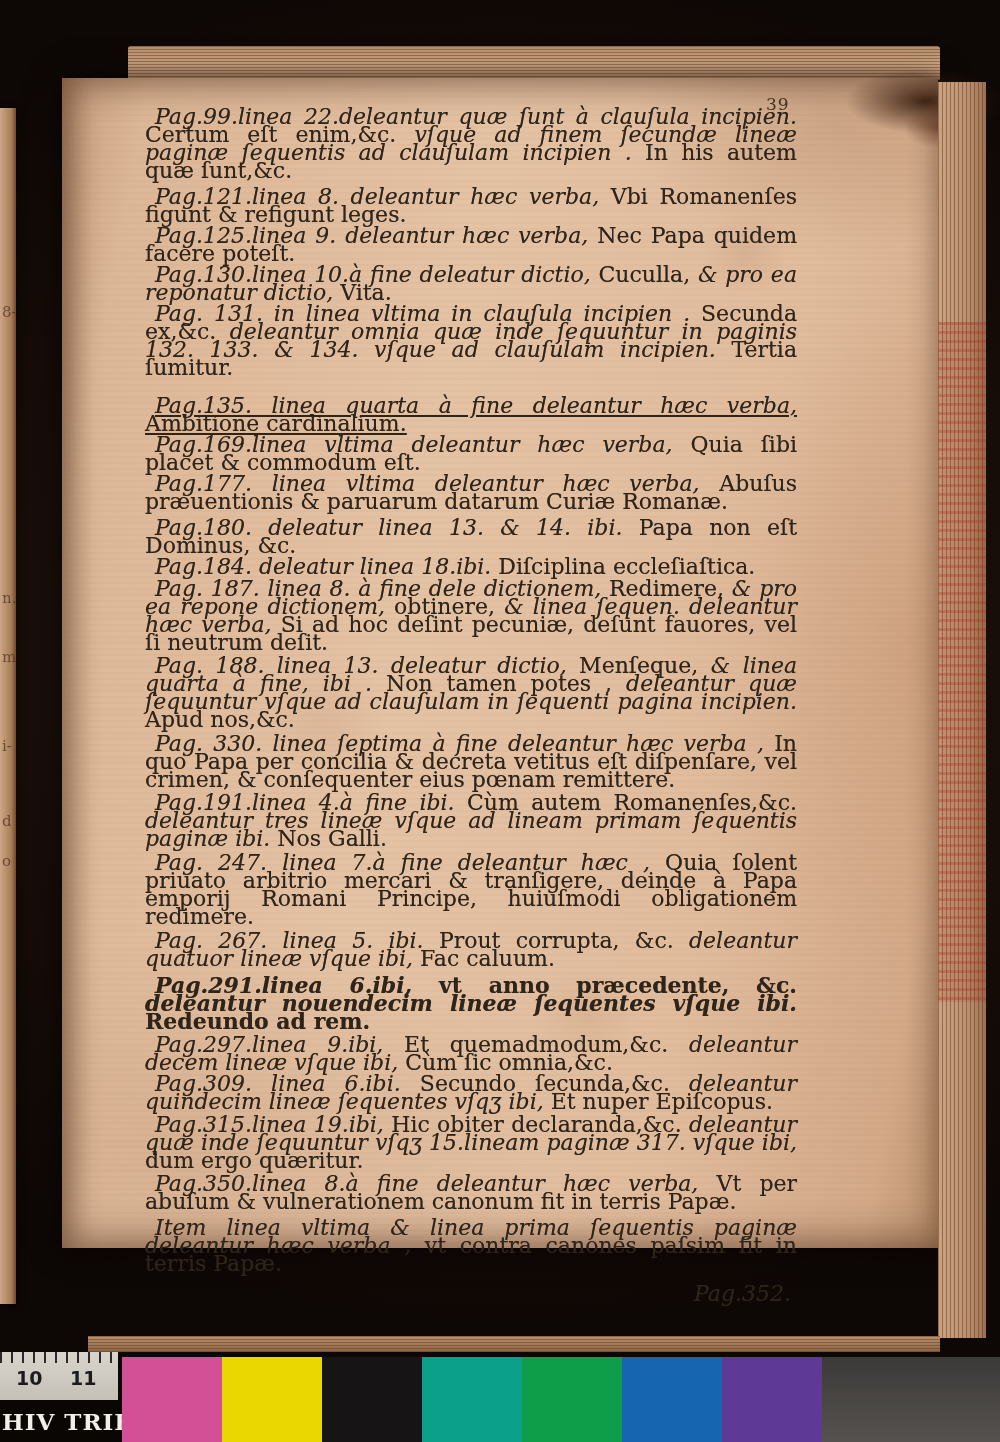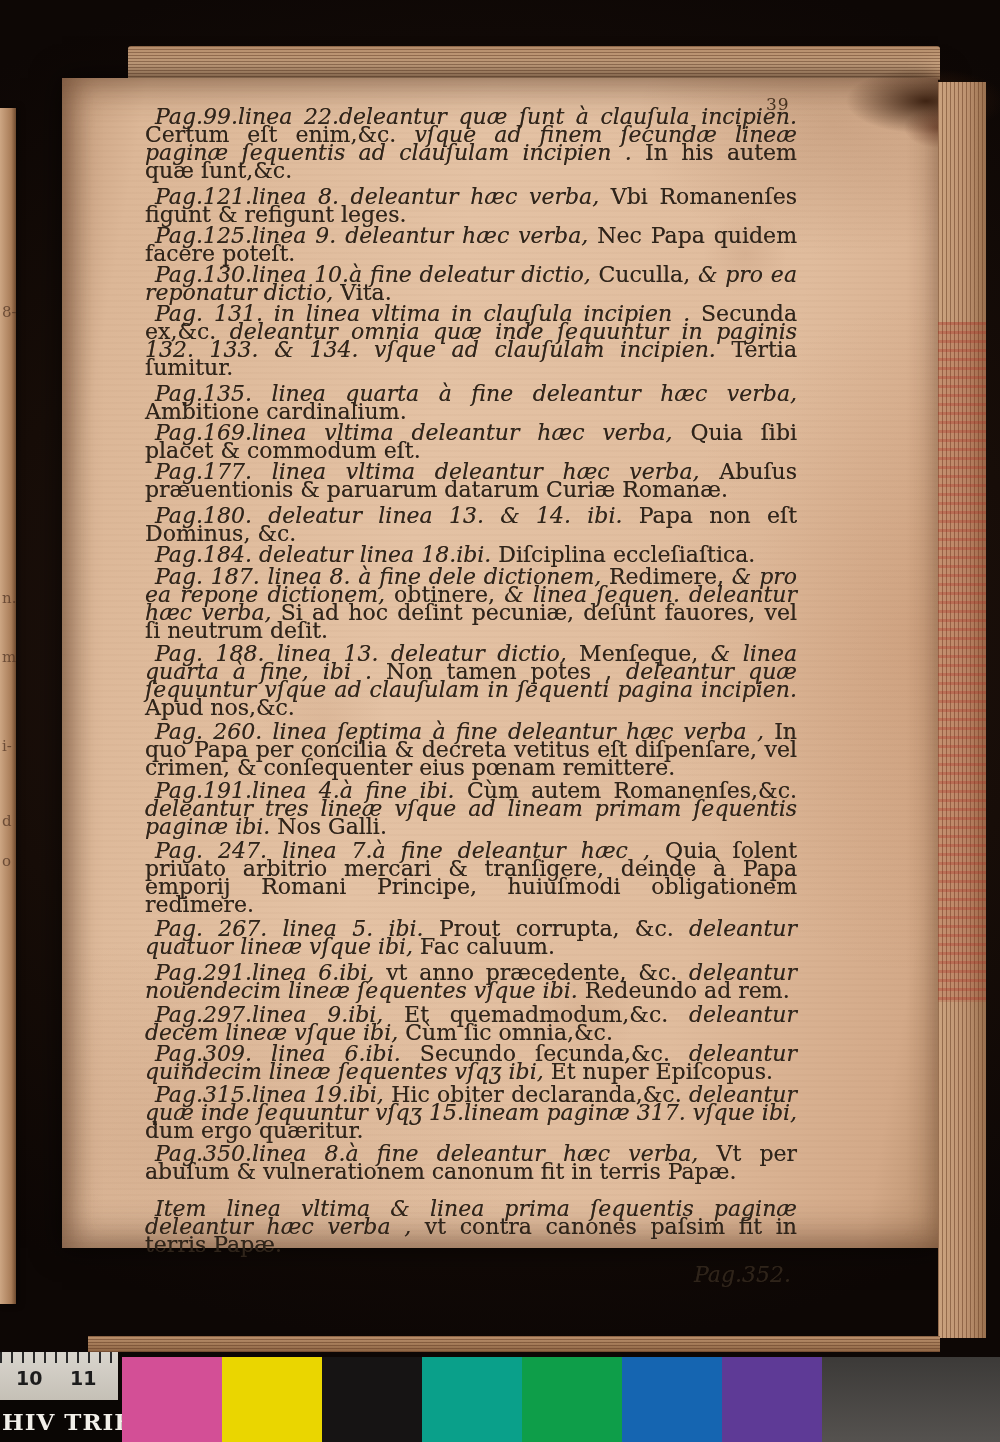--- a/index.html
+++ b/index.html
@@ -124,37 +124,37 @@
   <div class="stain-a"></div>
   <div class="stain-b"></div>
   <div class="pagenum">39</div>
   <div class="text">
 
   <p class="entry"><span class="it">Pag.99.linea 22.deleantur quæ ſunt à clauſula incipien. </span><span class="ro">Certum eſt enim,&amp;c. </span><span class="it">vſque ad finem ſecundæ lineæ paginæ ſequentis ad clauſulam incipien . </span><span class="ro">In his autem quæ ſunt,&amp;c.</span></p>
       <p class="entry" style="margin-top: 8px;"><span class="it">Pag.121.linea 8. deleantur hæc verba, </span><span class="ro">Vbi Romanenſes figunt &amp; refigunt leges.</span></p>
       <p class="entry"><span class="it">Pag.125.linea 9. deleantur hæc verba, </span><span class="ro">Nec Papa quidem facere poteſt.</span></p>
       <p class="entry"><span class="it">Pag.130.linea 10.à fine deleatur dictio, </span><span class="ro">Cuculla, </span><span class="it">&amp; pro ea reponatur dictio, </span><span class="ro">Vita.</span></p>
       <p class="entry" style="margin-top: 2px;"><span class="it">Pag. 131. in linea vltima in clauſula incipien . </span><span class="ro">Secunda ex,&amp;c. </span><span class="it">deleantur omnia quæ inde ſequuntur in paginis 132. 133. &amp; 134. vſque ad clauſulam incipien. </span><span class="ro">Tertia ſumitur.</span></p>
-      <p class="entry" style="margin-top: 8px;"><span class="it">Pag.135. linea quarta à fine deleantur hæc verba, </span><span class="ro">Ambitione cardinalium.</span></p>
+      <p class="entry" style="margin-top: 20px; text-decoration: underline;"><span class="it">Pag.135. linea quarta à fine deleantur hæc verba, </span><span class="ro">Ambitione cardinalium.</span></p>
       <p class="entry" style="margin-top: 2px;"><span class="it">Pag.169.linea vltima deleantur hæc verba, </span><span class="ro">Quia ſibi placet &amp; commodum eſt.</span></p>
       <p class="entry" style="margin-top: 2px;"><span class="it">Pag.177. linea vltima deleantur hæc verba, </span><span class="ro">Abuſus præuentionis &amp; paruarum datarum Curiæ Romanæ.</span></p>
       <p class="entry" style="margin-top: 8px;"><span class="it">Pag.180. deleatur linea 13. &amp; 14. ibi. </span><span class="ro">Papa non eſt Dominus, &amp;c.</span></p>
       <p class="entry" style="margin-top: 2px;"><span class="it">Pag.184. deleatur linea 18.ibi. </span><span class="ro">Diſciplina eccleſiaſtica.</span></p>
       <p class="entry" style="margin-top: 4px;"><span class="it">Pag. 187. linea 8. à fine dele dictionem, </span><span class="ro">Redimere, </span><span class="it">&amp; pro ea repone dictionem, </span><span class="ro">obtinere, </span><span class="it">&amp; linea ſequen. deleantur hæc verba, </span><span class="ro">Si ad hoc deſint pecuniæ, deſunt fauores, vel ſi neutrum deſit.</span></p>
       <p class="entry" style="margin-top: 5px;"><span class="it">Pag. 188. linea 13. deleatur dictio, </span><span class="ro">Menſeque, </span><span class="it">&amp; linea quarta à fine, ibi . </span><span class="ro">Non tamen potes , </span><span class="it">deleantur quæ ſequuntur vſque ad clauſulam in ſequenti pagina incipien. </span><span class="ro">Apud nos,&amp;c.</span></p>
-      <p class="entry" style="margin-top: 6px;"><span class="it">Pag. 260. linea ſeptima à fine deleantur hæc verba , </span><span class="ro">In quo Papa per concilia &amp; decreta vetitus eſt diſpenſare, vel crimen, &amp; conſequenter eius pœnam remittere.</span></p>
+      <p class="entry" style="margin-top: 6px;"><span class="it">Pag. 330. linea ſeptima à fine deleantur hæc verba , </span><span class="ro">In quo Papa per concilia &amp; decreta vetitus eſt diſpenſare, vel crimen, &amp; conſequenter eius pœnam remittere.</span></p>
       <p class="entry" style="margin-top: 5px;"><span class="it">Pag.191.linea 4.à fine ibi. </span><span class="ro">Cùm autem Romanenſes,&amp;c. </span><span class="it">deleantur tres lineæ vſque ad lineam primam ſequentis paginæ ibi. </span><span class="ro">Nos Galli.</span></p>
       <p class="entry" style="margin-top: 6px;"><span class="it">Pag. 247. linea 7.à fine deleantur hæc , </span><span class="ro">Quia ſolent priuato arbitrio mercari &amp; tranſigere, deinde à Papa emporij Romani Principe, huiuſmodi obligationem redimere.</span></p>
       <p class="entry" style="margin-top: 6px;"><span class="it">Pag. 267. linea 5. ibi. </span><span class="ro">Prout corrupta, &amp;c. </span><span class="it">deleantur quatuor lineæ vſque ibi, </span><span class="ro">Fac caluum.</span></p>
-      <p class="entry" style="margin-top: 8px;"><span class="it">Pag.291.linea 6.ibi, </span><span class="ro">vt anno præcedente, &amp;c. </span><span class="it">deleantur nouendecim lineæ ſequentes vſque ibi. </span><span class="ro">Redeundo ad rem.</span></p>
+      <p class="entry" style="margin-top: 8px; font-weight: bold;"><span class="it">Pag.291.linea 6.ibi, </span><span class="ro">vt anno præcedente, &amp;c. </span><span class="it">deleantur nouendecim lineæ ſequentes vſque ibi. </span><span class="ro">Redeundo ad rem.</span></p>
       <p class="entry" style="margin-top: 6px;"><span class="it">Pag.297.linea 9.ibi, </span><span class="ro">Et quemadmodum,&amp;c. </span><span class="it">deleantur decem lineæ vſque ibi, </span><span class="ro">Cùm ſic omnia,&amp;c.</span></p>
       <p class="entry" style="margin-top: 3px;"><span class="it">Pag.309. linea 6.ibi. </span><span class="ro">Secundo ſecunda,&amp;c. </span><span class="it">deleantur quindecim lineæ ſequentes vſqʒ ibi, </span><span class="ro">Et nuper Epiſcopus.</span></p>
       <p class="entry" style="margin-top: 5px;"><span class="it">Pag.315.linea 19.ibi, </span><span class="ro">Hic obiter declaranda,&amp;c. </span><span class="it">deleantur quæ inde ſequuntur vſqʒ 15.lineam paginæ 317. vſque ibi, </span><span class="ro">dum ergo quæritur.</span></p>
       <p class="entry" style="margin-top: 5px;"><span class="it">Pag.350.linea 8.à fine deleantur hæc verba, </span><span class="ro">Vt per abuſum &amp; vulnerationem canonum fit in terris Papæ.</span></p>
-      <p class="entry" style="margin-top: 19px;"><span class="it">Item linea vltima &amp; linea prima ſequentis paginæ deleantur hæc verba , </span><span class="ro">vt contra canones paſsim fit in terris Papæ.</span></p>
+      <p class="entry" style="margin-top: 8px;"><span class="it">Item linea vltima &amp; linea prima ſequentis paginæ deleantur hæc verba , </span><span class="ro">vt contra canones paſsim fit in terris Papæ.</span></p>
       <p class="footer-ref">Pag.352.</p>
     </div>
 </div>
 
 <div class="fore-edge">
   <div class="red-tint"></div>
 </div>
 <div class="bottom-edges"></div>
 
 <div class="left-sliver"></div>

